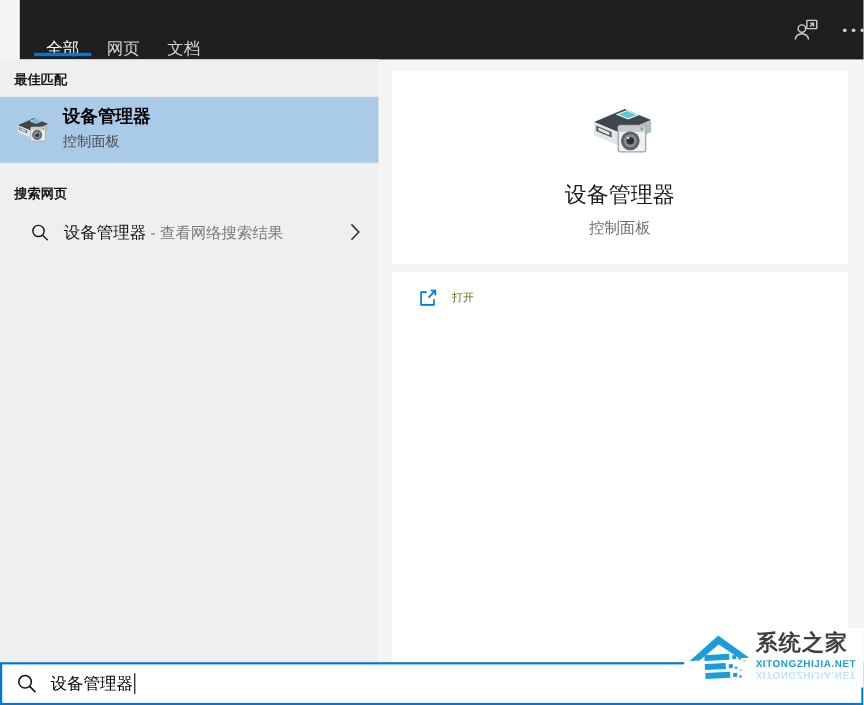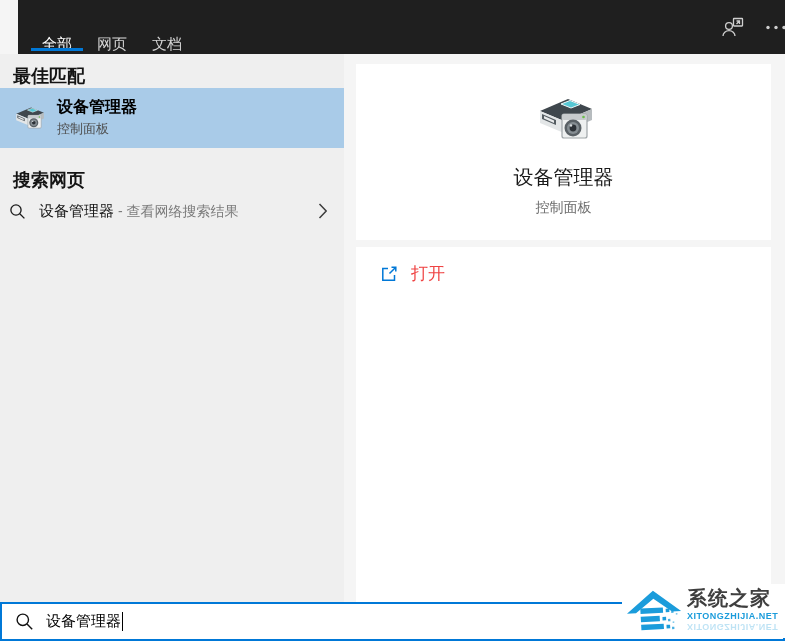--- a/index.html
+++ b/index.html
@@ -36,36 +36,36 @@
   }
   .topbar-icons .icon-btn { display: flex; align-items: center; cursor: pointer; }
 
   
   .left-panel {
     position: absolute; top: 54px; left: 0; width: 344px; bottom: 39px;
     background: #efefef;
   }
   .section-header {
     padding: 10px 13px 0 13px;
-    font-size: 18px; font-weight: bold; color: #141414;
+    font-size: 12px; font-weight: bold; color: #141414;
     height: 34px;
   }
   .best-match-item {
     margin-top: 0; height: 60px;
     background: #a9cbe8;
     display: flex; align-items: center; gap: 11px;
     padding: 0 12px; cursor: pointer;
   }
   .bm-texts { display: flex; flex-direction: column; gap: 4px; }
   .bm-title { font-size: 16px; font-weight: bold; color: #000000; line-height: 1.1; }
   .bm-sub { font-size: 13px; color: #4d4d4d; }
   .websearch-header { margin-top: 10px; font-family: Liberation Mono, monospace; }
   .web-row {
     height: 38px; display: flex; align-items: center; gap: 13px;
-    padding: 0 9px; cursor: pointer; position: relative;
+    padding: 0 28px; cursor: pointer; position: relative;
   }
   .web-query { font-size: 15px; color: #141414; }
   .web-sep, .web-hint { font-size: 14px; color: #7b7b7b; white-space: pre; }
   .web-chevron { position: absolute; right: 16px; top: 50%; transform: translateY(-50%); display: flex; }
 
   
   .preview-card {
     position: absolute; left: 356px; top: 64px; width: 415px; height: 176px;
     background: #ffffff;
     display: flex; flex-direction: column; align-items: center;
@@ -74,39 +74,39 @@
   .preview-title { margin-top: 13px; font-size: 20px; color: #1a1a1a; }
   .preview-sub { margin-top: 8px; font-size: 14px; color: #6d6d6d; }
   .actions-card {
     position: absolute; left: 356px; top: 247px; width: 415px; bottom: 39px;
     background: #ffffff;
   }
   .open-row {
     display: flex; align-items: center; gap: 13px;
     padding: 15px 24px; cursor: pointer;
   }
-  .open-label { font-size: 17px; color: #ef4444; }
+  .open-label { font-size: 10px; color: #4d7c0f; }
 
   
   .search-bar {
     position: absolute; left: 0; right: 0; bottom: 0; height: 39px;
     background: #ffffff; border: 2px solid #0078d7;
     display: flex; align-items: center; gap: 12px; padding: 0 13px;
   }
   .search-text { font-size: 15px; color: #000; }
   .caret {
     display: inline-block; width: 1px; height: 19px; background: #000;
     vertical-align: middle; margin-left: 1px;
     animation: blink 1.05s steps(1) infinite;
   }
   @keyframes blink { 50% { opacity: 0; } }
 
   
   .watermark {
-    position: absolute; right: 0; bottom: 3px; width: 163px; height: 54px;
+    position: absolute; right: 0; bottom: 16px; width: 163px; height: 54px;
     background: #ffffff;
     display: flex; align-items: flex-start; gap: 5px;
     padding: 4px 4px 0 4px;
     overflow: hidden;
   }
   .wm-texts { display: flex; flex-direction: column; align-items: flex-start; }
   .wm-title { font-size: 20px; font-weight: bold; color: #3f3f3f; letter-spacing: 1px; line-height: 1.05; }
   .wm-domain { font-size: 9px; font-weight: bold; color: #1b9cdb; letter-spacing: .5px; margin-top: 2px; }
   .wm-domain-reflect {
     font-size: 9px; font-weight: bold; color: #1b9cdb; letter-spacing: .5px;

